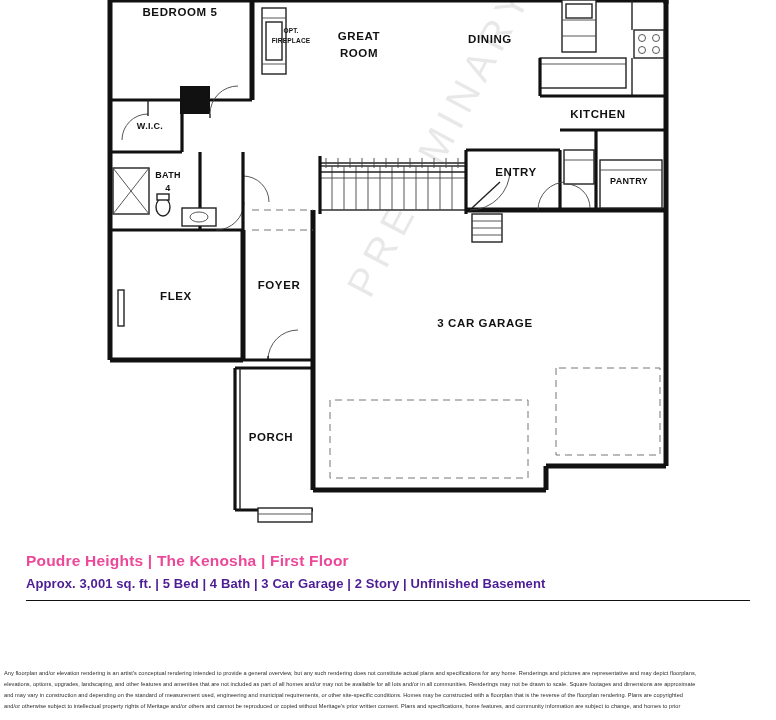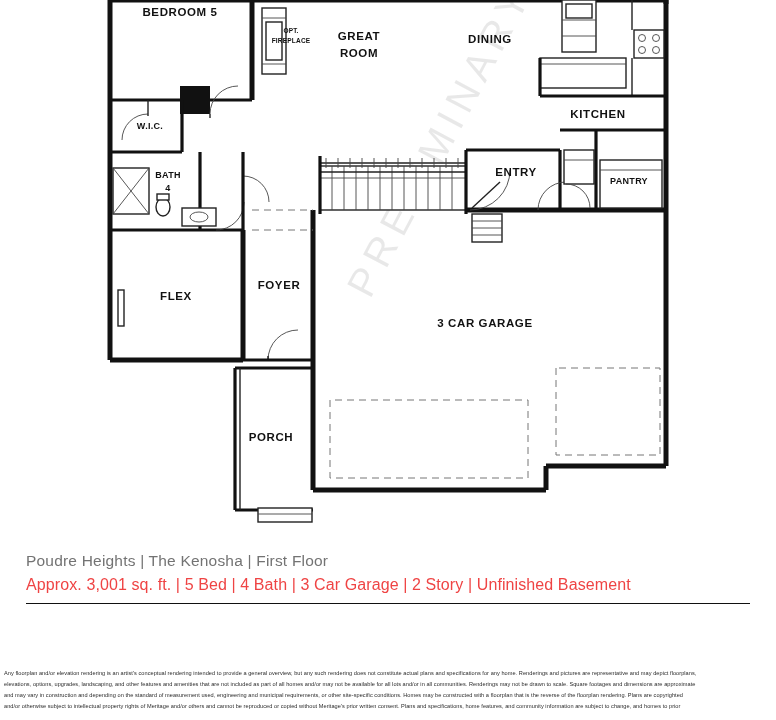--- a/index.html
+++ b/index.html
@@ -93,30 +93,30 @@
 
   
   #caption {
     position: absolute;
     left: 26px;
     top: 552px;
     width: 724px;
   }
   #caption .line1 {
     font-size: 15.5px;
-    font-weight: normal;
-    color: #737373;
+    font-weight: bold;
+    color: #ec4899;
     letter-spacing: 0.2px;
     white-space: nowrap;
   }
   #caption .line2 {
     margin-top: 6px;
-    font-size: 16px;
-    font-weight: normal;
-    color: #ef4444;
+    font-size: 13px;
+    font-weight: bold;
+    color: #4c1d95;
     letter-spacing: 0.1px;
     white-space: nowrap;
   }
   #caption .rule {
     margin-top: 9px;
     border-top: 1.6px solid #111111;
     width: 724px;
   }
 
   

